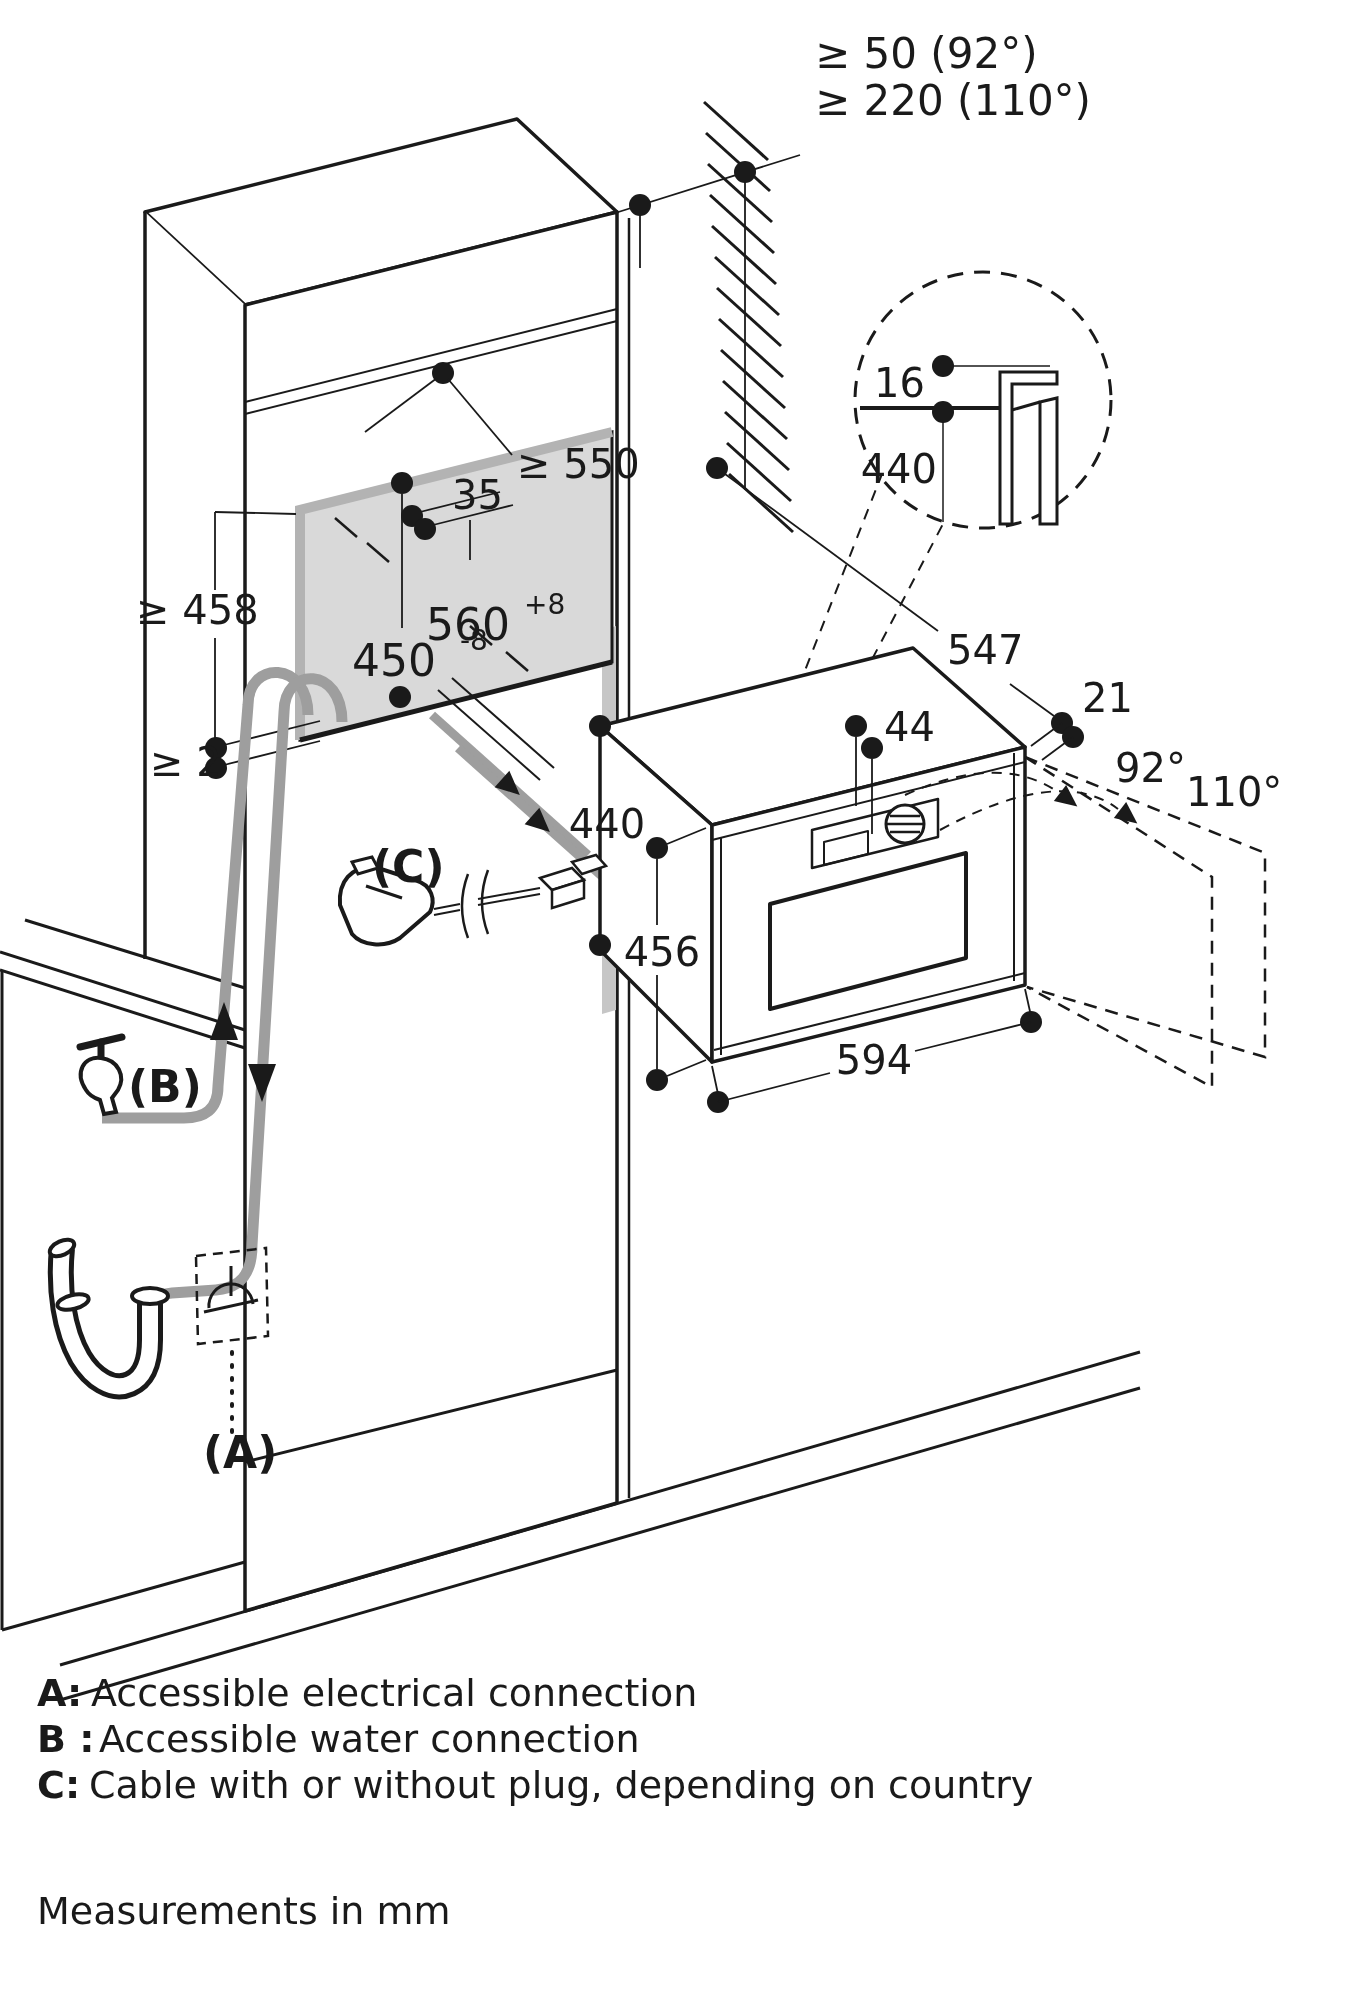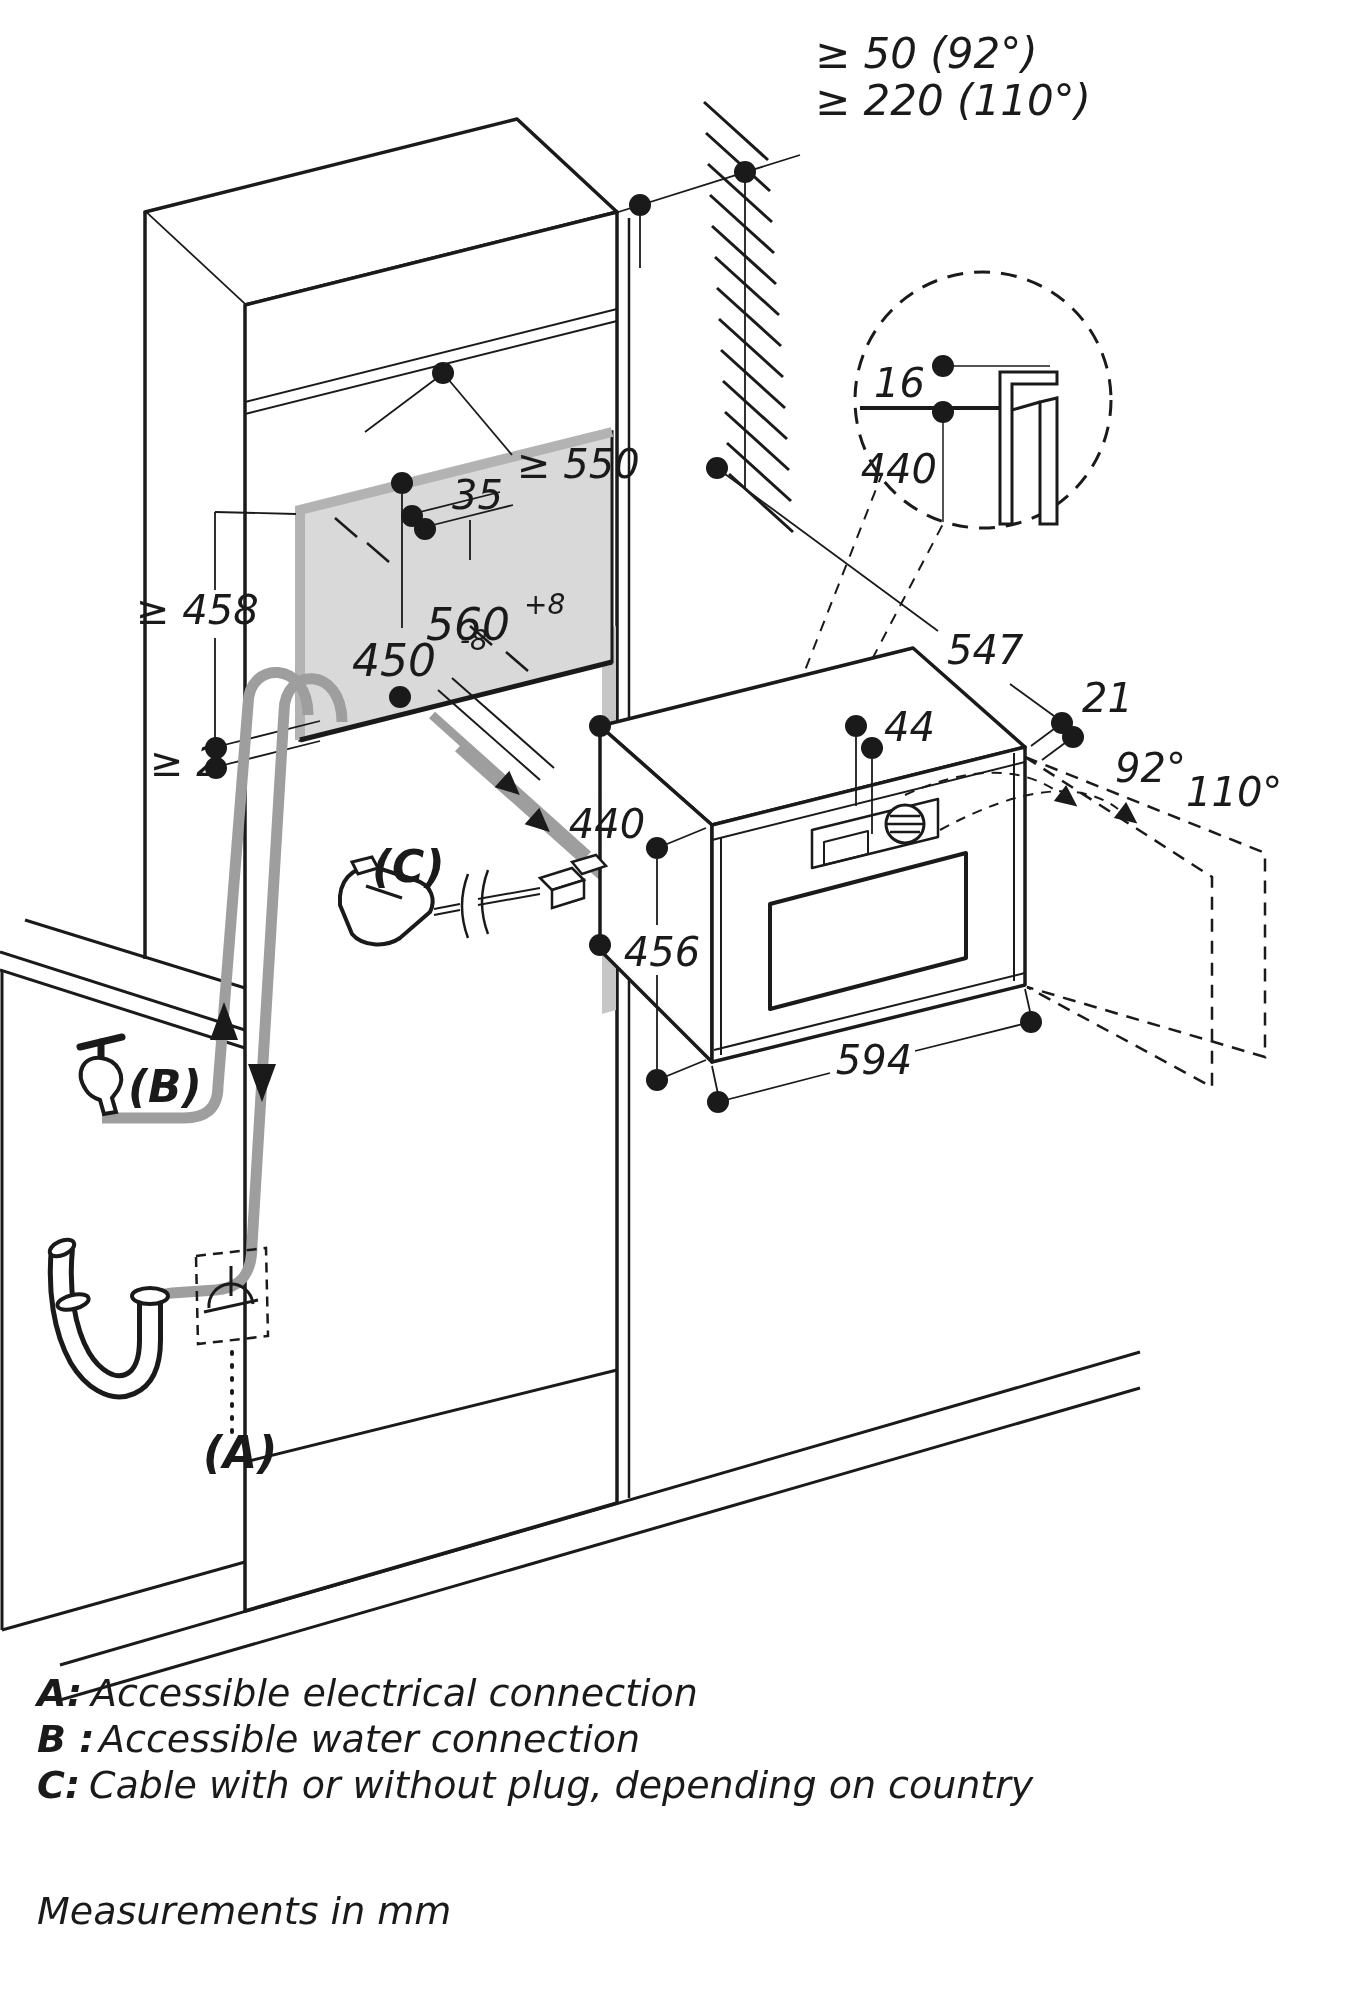--- a/index.html
+++ b/index.html
@@ -1,16 +1,16 @@
 <!DOCTYPE html>
 <html><head>
 <meta charset="utf-8">
 <style>
   html,body{margin:0;padding:0;background:#fff;}
-  .page{width:1124px;height:2000px;background:#737373;position:relative;font-family:"DejaVu Sans",sans-serif;font-style:italic;}
+  .page{width:1124px;height:2000px;background:#737373;position:relative;font-family:"DejaVu Sans",sans-serif;}
   svg text{fill:#1a1a1a;font-family:"DejaVu Sans",sans-serif;}
   .dim{font-size:40px;}
   .dimbig{font-size:44px;}
   .sup{font-size:28px;}
   .toplab{font-size:42px;}
   .conn{font-size:44px;font-weight:700;}
   .legkey{font-size:38px;font-weight:700;}
   .legtxt{font-size:38px;}
   .note{font-size:38px;}
 </style>

